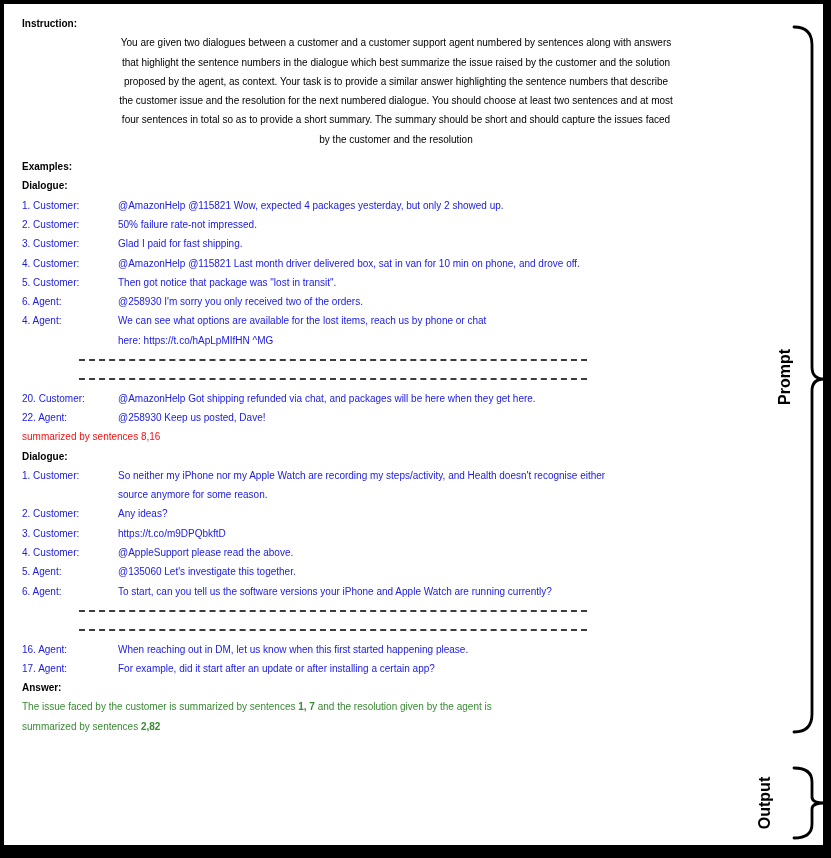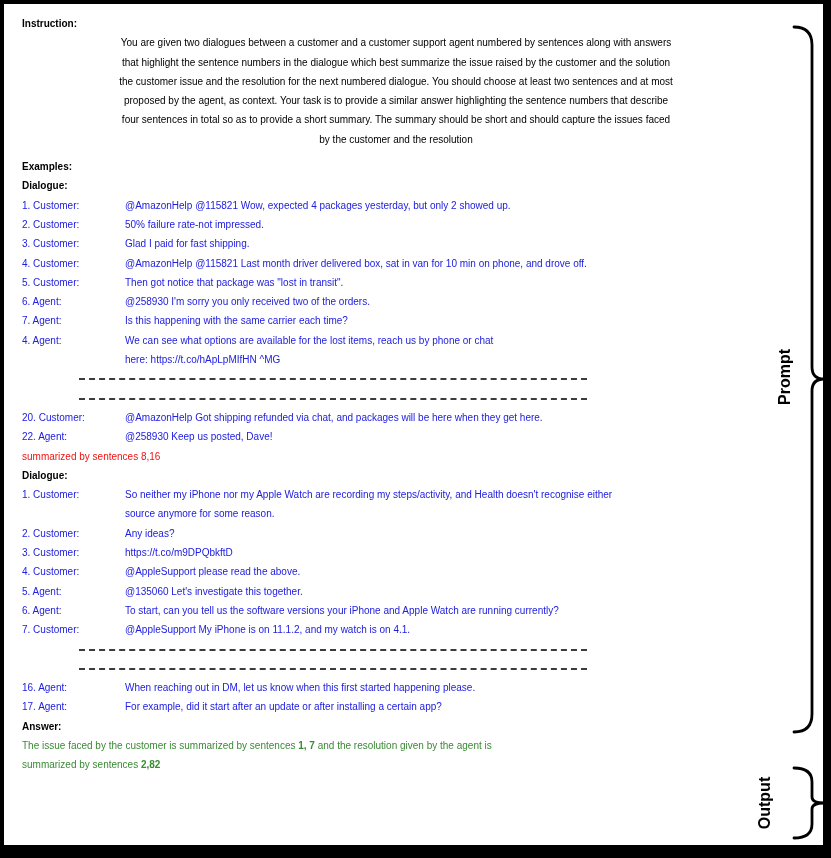--- a/index.html
+++ b/index.html
@@ -25,21 +25,21 @@
     left: 22px;
     top: 14px;
     width: 748px;
     font-size: 10px;
     line-height: 19.3px;
     color: #000;
   }
   .h { font-weight: bold; white-space: nowrap; }
   .ipar { margin-bottom: 8px; }
   .iline { white-space: nowrap; text-align: center; }
-  .turn { display: flex; gap: 7px; }
+  .turn { display: flex; }
   .speaker { width: 96px; flex: 0 0 96px; white-space: nowrap; }
   .msg { flex: 1; min-width: 0; }
   .tline { white-space: nowrap; }
   .sep { height: 19.3px; position: relative; }
   .sepline {
     position: absolute; left: 57px; top: 9px; width: 508px; height: 0;
     border-top: 2px dashed #3c3c3c;
   }
   .aline { white-space: nowrap; }
   .alabel { color: #000; font-weight: bold; margin-right: 5px; }
@@ -64,22 +64,22 @@
 <body>
 
 <div class="page">
   <div class="frame"></div>
 
   <div class="content">
     <div class="h">Instruction:</div>
     <div class="ipar" id="instr-lines">
         <div class="iline">You are given two dialogues between a customer and a customer support agent numbered by sentences along with answers</div>
         <div class="iline">that highlight the sentence numbers in the dialogue which best summarize the issue raised by the customer and the solution</div>
+        <div class="iline">proposed by the agent, as context. Your task is to provide a similar answer highlighting the sentence numbers that describe</div>
         <div class="iline">the customer issue and the resolution for the next numbered dialogue. You should choose at least two sentences and at most</div>
-        <div class="iline">proposed by the agent, as context. Your task is to provide a similar answer highlighting the sentence numbers that describe</div>
         <div class="iline">four sentences in total so as to provide a short summary. The summary should be short and should capture the issues faced</div>
         <div class="iline">by the customer and the resolution</div>
       </div>
 
     <div class="h">Examples:</div>
 
     <div class="h">Dialogue:</div>
     <div id="dlg1" style="color: rgb(32, 32, 224);">
         <div class="turn">
           <span class="speaker">1. Customer:</span>
@@ -111,26 +111,20 @@
             <div class="tline">Then got notice that package was "lost in transit".</div>
           </div>
         </div>
         <div class="turn">
           <span class="speaker">6. Agent:</span>
           <div class="msg">
             <div class="tline">@258930 I'm sorry you only received two of the orders.</div>
           </div>
         </div>
         <div class="turn">
-          <span class="speaker">7. Agent:</span>
-          <div class="msg">
-            <div class="tline">Is this happening with the same carrier each time?</div>
-          </div>
-        </div>
-        <div class="turn">
           <span class="speaker">4. Agent:</span>
           <div class="msg">
             <div class="tline">We can see what options are available for the lost items, reach us by phone or chat</div>
             <div class="tline">here: https://t.co/hApLpMIfHN ^MG</div>
           </div>
         </div>
         <div class="sep">
           <div class="sepline" style="border-top-color: rgb(60, 60, 60);"></div>
         </div>
         <div class="sep">
@@ -184,26 +178,20 @@
         <div class="turn">
           <span class="speaker">5. Agent:</span>
           <div class="msg">
             <div class="tline">@135060 Let's investigate this together.</div>
           </div>
         </div>
         <div class="turn">
           <span class="speaker">6. Agent:</span>
           <div class="msg">
             <div class="tline">To start, can you tell us the software versions your iPhone and Apple Watch are running currently?</div>
-          </div>
-        </div>
-        <div class="turn">
-          <span class="speaker">7. Customer:</span>
-          <div class="msg">
-            <div class="tline">@AppleSupport My iPhone is on 11.1.2, and my watch is on 4.1.</div>
           </div>
         </div>
         <div class="sep">
           <div class="sepline" style="border-top-color: rgb(60, 60, 60);"></div>
         </div>
         <div class="sep">
           <div class="sepline" style="border-top-color: rgb(60, 60, 60);"></div>
         </div>
         <div class="turn">
           <span class="speaker">16. Agent:</span>

